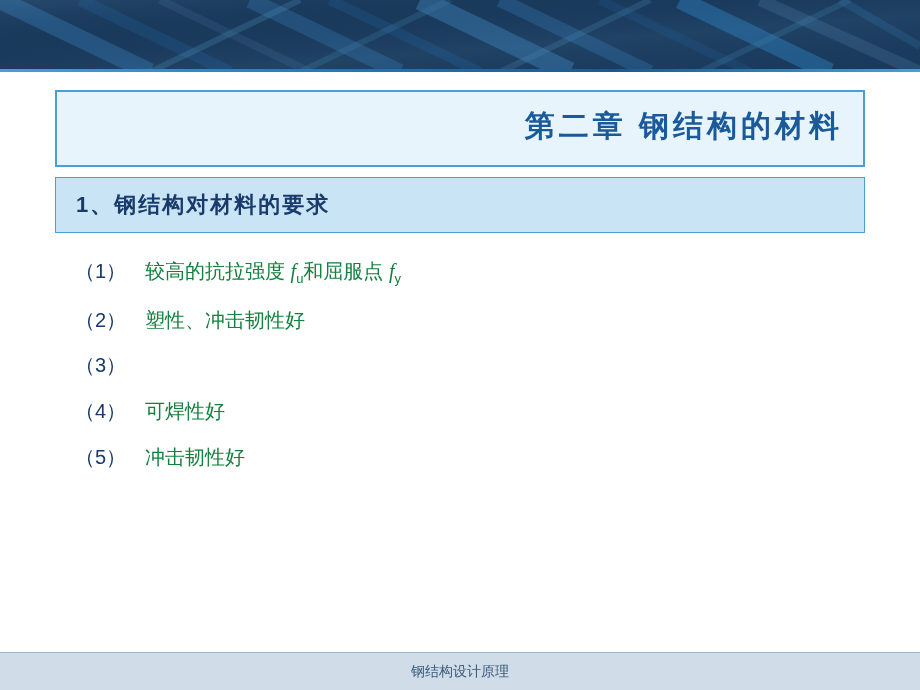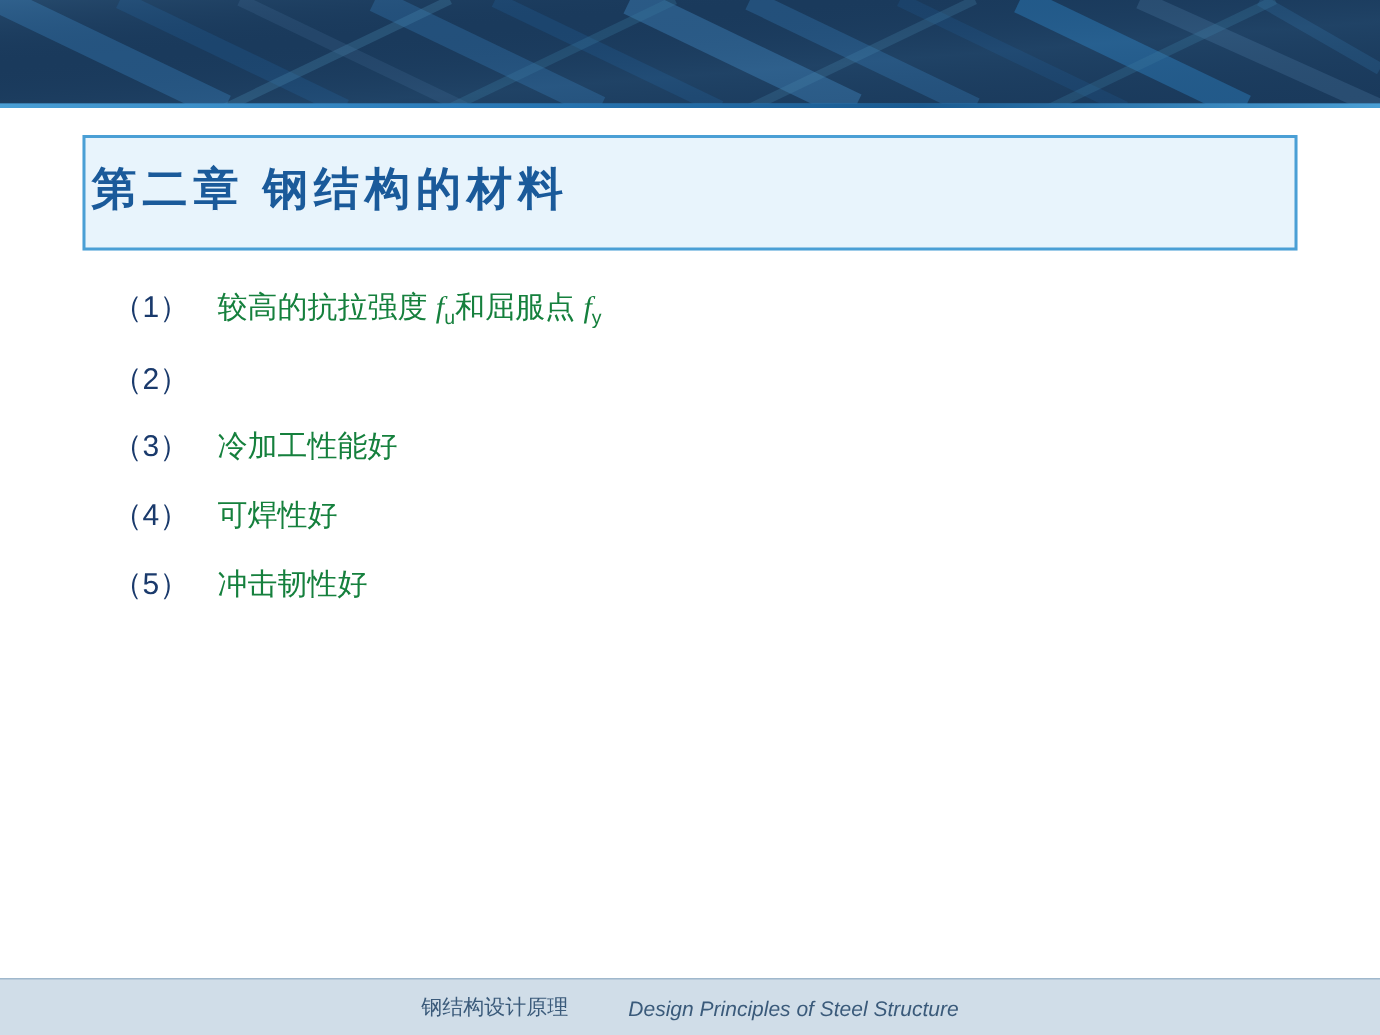--- a/index.html
+++ b/index.html
@@ -49,22 +49,22 @@
     .main-content {
       padding: 18px 55px 0 55px;
       background: #ffffff;
     }
 
     
     .title-box {
       border: 2px solid #4a9fd5;
       background: #e8f4fc;
       padding: 14px 20px 12px 4px;
-      margin-bottom: 24px;
-      text-align: left;
+      margin-bottom: 10px;
+      text-align: right;
     }
 
     .title-chinese {
       font-size: 30px;
       font-weight: bold;
       color: #1a5a9a;
       letter-spacing: 4px;
       margin-bottom: 6px;
       font-family: 'SimHei', 'Microsoft YaHei', sans-serif;
     }
@@ -205,48 +205,52 @@
     <rect x="0" y="69" width="920" height="3" fill="#3a8abf" opacity="0.8"></rect>
   </svg>
 </div>
 
 <div class="main-content">
 
   <div class="title-box">
     <div class="title-chinese">第二章  钢结构的材料</div>
   </div>
 
+  <div class="section-header">
+    <div class="section-title">
+      <span>1</span><span>、钢结构对材料的要求</span>
+    </div>
+  </div>
 
   <div class="list-items">
 
     <div class="list-item">
       <span class="item-number">（1）</span>
       <span class="item-text">
         较高的抗拉强度 <span class="italic-var">f</span><sub>u</sub>和屈服点 <span class="italic-var">f</span><sub>y</sub>
       </span>
     </div>
 
     <div class="list-item">
       <span class="item-number">（2）</span>
+      <span class="item-text">塑性、冲击韧性好</span>
     </div>
 
     <div class="list-item">
       <span class="item-number">（3）</span>
-      <span class="item-text">冷加工性能好</span>
     </div>
 
     <div class="list-item">
       <span class="item-number">（4）</span>
       <span class="item-text">可焊性好</span>
     </div>
 
     <div class="list-item">
       <span class="item-number">（5）</span>
       <span class="item-text">冲击韧性好</span>
     </div>
 
   </div>
 </div>
 
 <div class="footer-bar">
   <span class="footer-text-cn">钢结构设计原理</span>
-  <span class="footer-text-en">Design Principles of Steel Structure</span>
 </div>
 
 </body></html>

